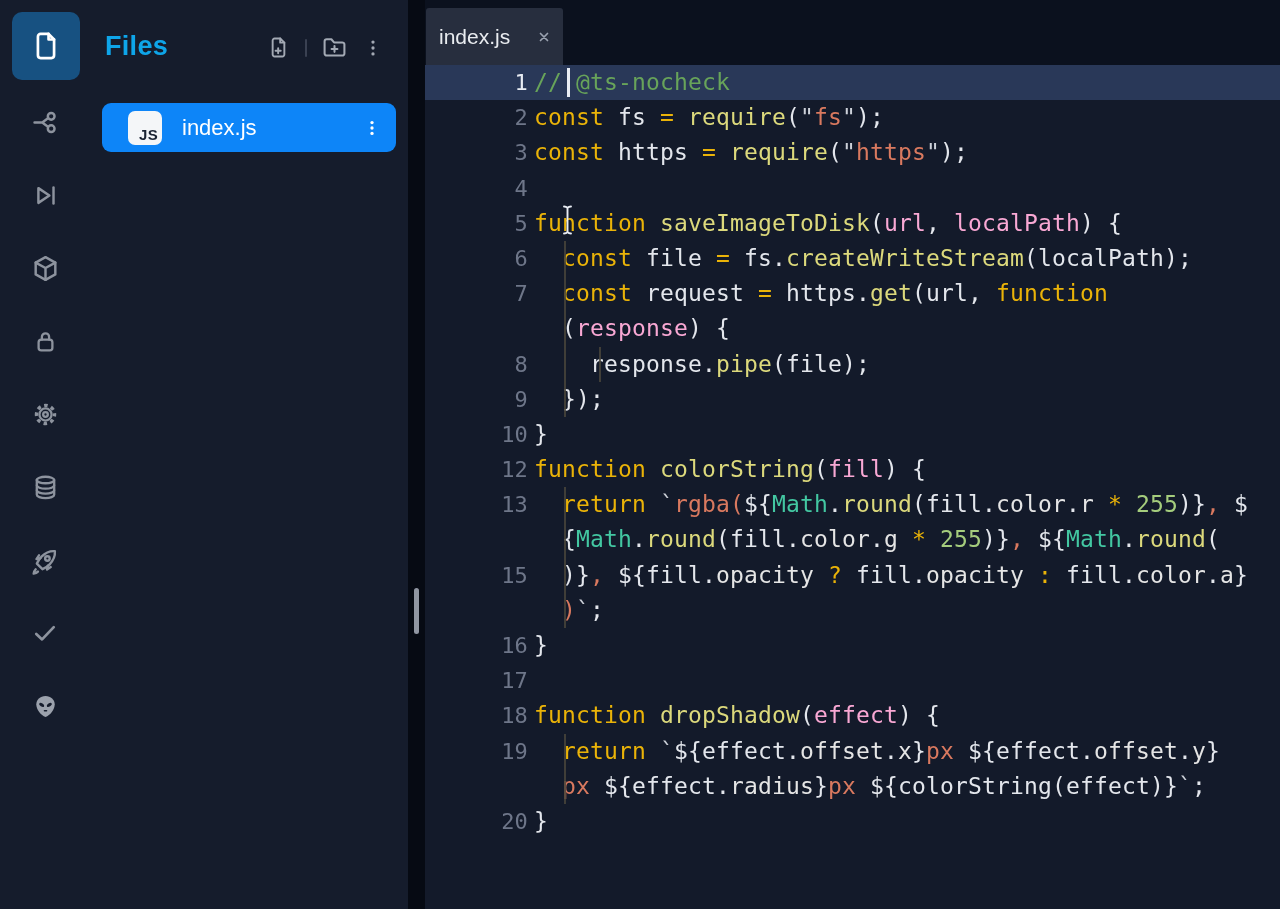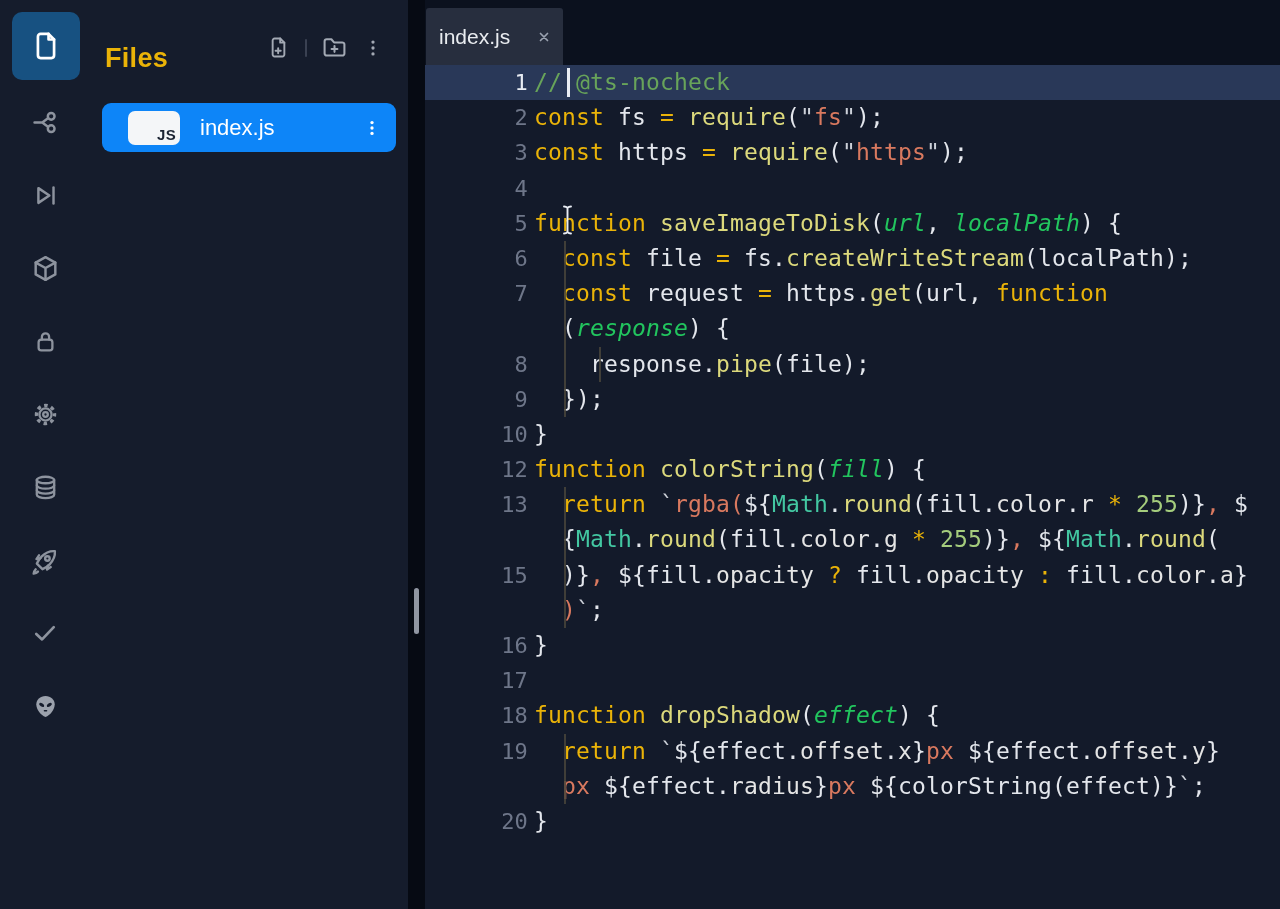--- a/index.html
+++ b/index.html
@@ -10,27 +10,27 @@
   .rail { position:absolute; left:0; top:0; width:90px; height:909px; background:#151c2c; }
   .rail-item { width:90px; display:flex; justify-content:center; align-items:center; background:none; border:none; cursor:pointer; }
   .rail-active-square { position:absolute; left:12px; top:12px; width:68px; height:68px;
                         border-radius:10px; background:#175181; display:flex; align-items:center; justify-content:center; }
   .rail-list { position:absolute; left:0; top:104px; width:90px; display:flex; flex-direction:column; gap:37px; }
   .rail-list .rail-item { height:36px; }
   .icon { display:block; }
 
   
   .panel { position:absolute; left:90px; top:0; width:318px; height:909px; background:#151c2c; }
-  .panel-title { position:absolute; left:15px; top:31px; font-size:27px; font-weight:bold; color:#eab308; letter-spacing:.3px;margin-top:12px; }
+  .panel-title { position:absolute; left:15px; top:31px; font-size:27px; font-weight:bold; color:#0ea5e9; letter-spacing:.3px; }
   .panel-actions { position:absolute; top:33px; right:24px; display:flex; align-items:center; gap:13px; }
   .panel-actions button { background:none; border:none; cursor:pointer; display:flex; align-items:center; }
   .v-sep { width:2px; height:18px; background:#3a4152; border-radius:1px; }
   .file-row { position:absolute; left:12px; top:103px; width:294px; height:49px; border-radius:9px;
               background:#0d85f8; display:flex; align-items:center; cursor:pointer; }
-  .js-badge { width:52px; height:34px; margin-left:26px; border-radius:7px; background:#f4f6f8;
+  .js-badge { width:34px; height:34px; margin-left:26px; border-radius:7px; background:#f4f6f8;
               display:flex; align-items:flex-end; justify-content:flex-end; padding:0 4px 2px 0; }
   .js-badge span { font-size:15px; font-weight:bold; color:#1b2433; letter-spacing:.3px; }
   .file-name { margin-left:20px; font-size:22px; color:#ffffff; font-weight:500; }
   .file-kebab { margin-left:auto; margin-right:14px; background:none; border:none; cursor:pointer; display:flex; }
 
   
   .divider { position:absolute; left:408px; top:0; width:17px; height:909px; background:#060a13; }
   .divider-handle { position:absolute; left:6px; top:588px; width:5px; height:46px; border-radius:3px; background:#9096a2; cursor:col-resize; }
 
   
@@ -51,21 +51,21 @@
   .guide { position:absolute; top:0; bottom:0; width:2px; background:#49453b; opacity:.85; }
   .guide.g0 { left:139px; } .guide.g1 { left:174px; }
   .caret { position:absolute; left:142px; top:3px; width:3px; height:29px; background:#e9edf4; }
 
   
   .tk-kw  { color:#eab308; }
   .tk-fn  { color:#dcd97c; }
   .tk-str { color:#d9795f; }
   .tk-q   { color:#cdd1d9; }
   .tk-pr  { color:#e5e5e5; }
-  .tk-pm  { color:#22c55e; font-style:italic; }
+  .tk-pm  { color:#f9a8d4; }
   .tk-mt  { color:#43c7a2; }
   .tk-num { color:#a5cd7d; }
   .tk-cm  { color:#68a45a; }
   .tk-tx  { color:#e3e6ec; }
 
   .mouse-ibeam { position:absolute; left:136px; top:204px; pointer-events:none; }
 </style>
 </head>
 <body>
 

